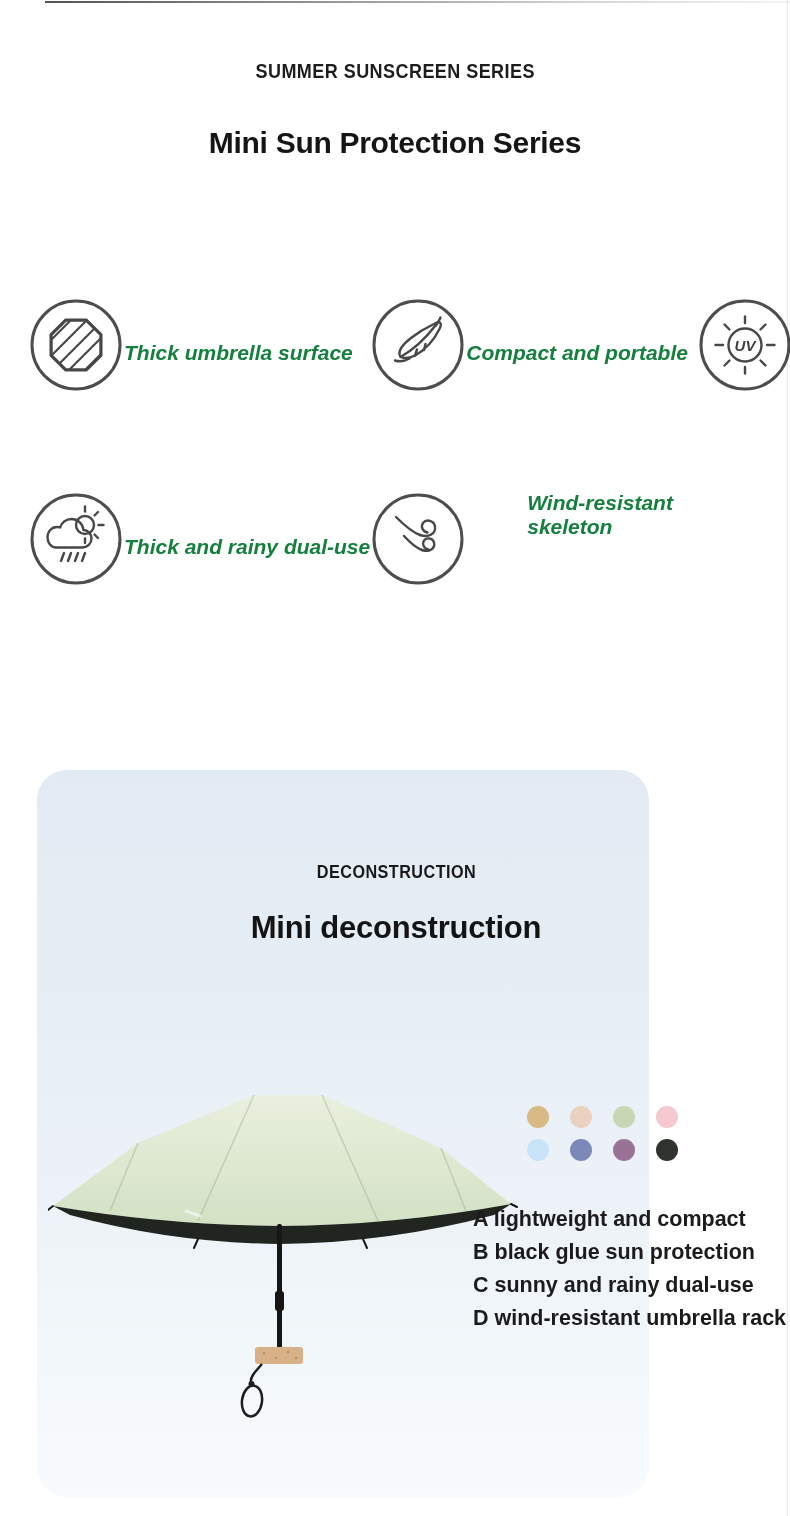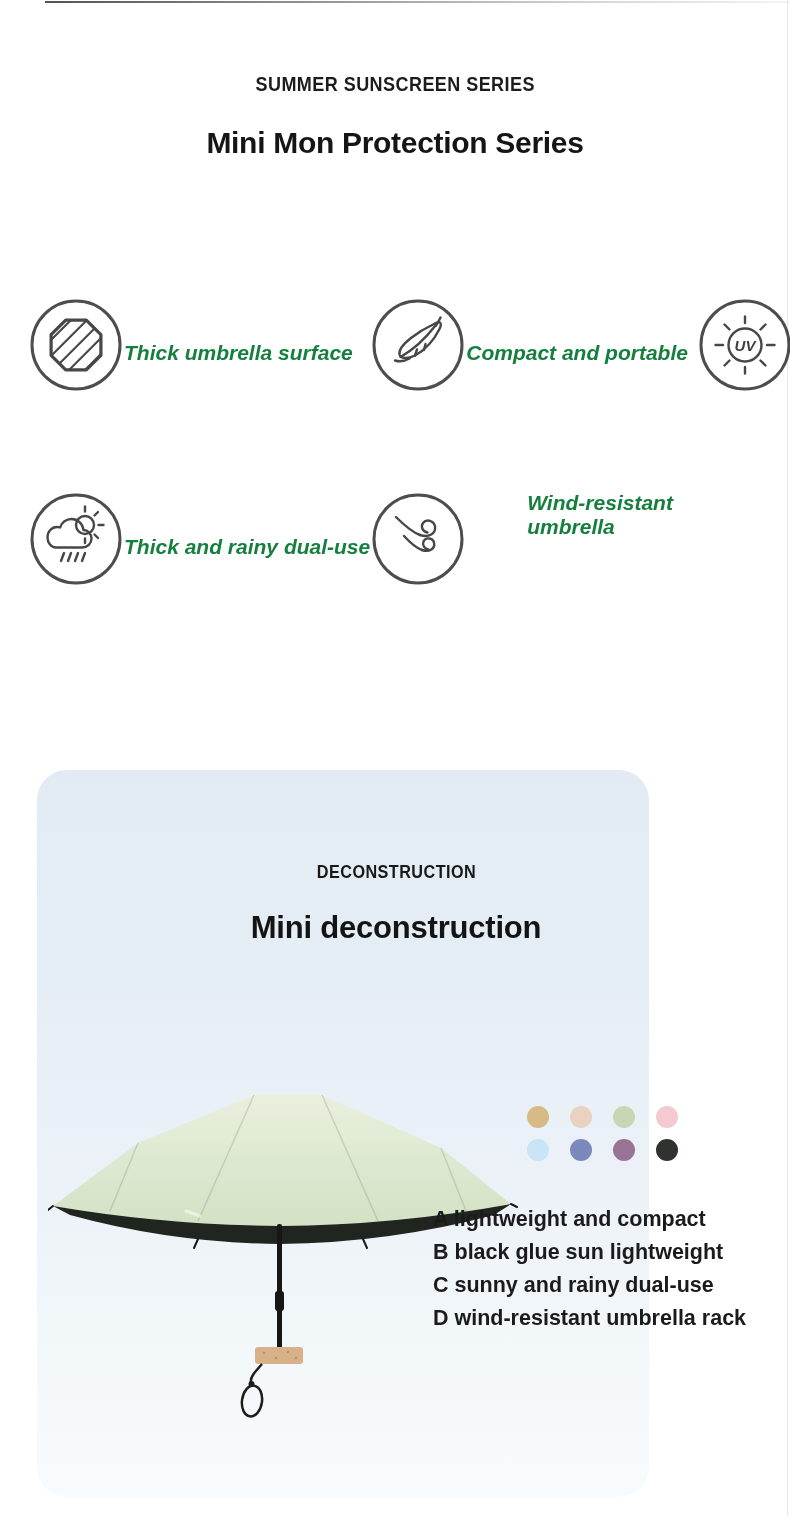--- a/index.html
+++ b/index.html
@@ -8,21 +8,21 @@
     font-family:"Liberation Sans",sans-serif;color:#222;overflow:hidden;
   }
   .artifact-top-line{
     position:absolute;top:1px;left:45px;width:745px;height:2px;
     background:linear-gradient(90deg,rgba(40,40,40,.8),rgba(40,40,40,.18) 75%,rgba(40,40,40,.05));
   }
   .artifact-right-line{
     position:absolute;top:0;right:2px;width:1px;height:1516px;background:rgba(140,150,160,.22);
   }
   .center-text{position:absolute;left:0;width:790px;text-align:center;}
-  .eyebrow{top:60px;font-size:20px;font-weight:700;color:#1c1c1c;margin-top:13px;}
+  .eyebrow{top:60px;font-size:20px;font-weight:700;color:#1c1c1c;}
   .eyebrow .cond, .panel-eyebrow .cond{display:inline-block;transform:scaleX(.9);letter-spacing:.5px;}
   .page-title{top:126px;font-size:30px;font-weight:700;color:#151515;letter-spacing:-.3px;}
 
   .features{
     position:absolute;top:297px;left:28px;width:734px;
     display:grid;grid-template-columns:repeat(3,1fr);row-gap:82px;
   }
   .feature{display:flex;align-items:center;font-style:italic;}
   .feature svg.icon{width:96px;height:96px;margin-bottom:16px;flex:0 0 auto;}
   .feature-label{
@@ -48,33 +48,33 @@
   .panel-title{top:140px;font-size:31px;font-weight:700;color:#141414;letter-spacing:-.2px;}
 
   .umbrella{position:absolute;left:11px;top:315px;width:470px;height:335px;}
 
   .swatches{
     position:absolute;left:490px;top:336px;
     display:grid;grid-template-columns:repeat(4,22px);column-gap:21px;row-gap:11px;
   }
   .swatch{width:22px;height:22px;border-radius:50%;}
 
-  .points{position:absolute;left:396px;top:433px;}
+  .points{position:absolute;left:436px;top:433px;}
   .point{font-size:21.5px;font-weight:700;color:#1b1b1d;line-height:33px;white-space:nowrap;}
 </style>
 </head>
 <body>
 
 <div class="artifact-top-line"></div>
 <div class="artifact-right-line"></div>
 
 <div class="center-text eyebrow">
   <span class="cond">SUMMER SUNSCREEN SERIES</span>
 </div>
-<div class="center-text page-title">Mini Mon Protection Series</div>
+<div class="center-text page-title">Mini Sun Protection Series</div>
 
 <div class="features">
 
   <div class="feature">
     <svg class="icon" viewBox="0 0 96 96">
       <defs>
           <clipPath id="octClip">
             <path d="M72.9 58.3 L58.3 72.9 L37.7 72.9 L23.1 58.3 L23.1 37.7 L37.7 23.1 L58.3 23.1 L72.9 37.7 Z"></path>
           </clipPath>
         </defs>
@@ -152,21 +152,21 @@
   <div class="feature wind">
     <svg class="icon" viewBox="0 0 96 96">
       <circle class="ic-ring" cx="48" cy="48" r="44"></circle>
       <g class="ic" stroke-width="3">
         <path d="M26 26 C 34 34 43 41.5 50 44"></path>
         <path d="M50 44 C 59 47 66 42.5 65 35.5 C 64 29.5 56.5 27.5 53 32 C 50.5 35.5 52.5 40.5 57.5 41.5"></path>
         <path d="M34 45 C 40 51.5 46 57 52 59"></path>
         <path d="M52 59 C 59.5 61.5 65.5 57.5 64 51.5 C 62.8 46.5 55.5 46 53.5 50.5 C 52 54 54.5 58 58.5 58.5"></path>
       </g>
     </svg>
-    <div class="feature-label">Wind-resistant umbrella</div>
+    <div class="feature-label">Wind-resistant skeleton</div>
   </div>
 </div>
 
 <div class="panel">
   <div class="center-text panel-eyebrow">
     <span class="cond">DECONSTRUCTION</span>
   </div>
   <div class="center-text panel-title">Mini deconstruction</div>
 
   <svg class="umbrella" viewBox="0 0 470 335">
@@ -214,17 +214,17 @@
     <div class="swatch" style="background: rgb(199, 215, 180);"></div>
     <div class="swatch" style="background: rgb(244, 201, 207);"></div>
     <div class="swatch" style="background: rgb(201, 228, 246);"></div>
     <div class="swatch" style="background: rgb(125, 136, 186);"></div>
     <div class="swatch" style="background: rgb(154, 114, 149);"></div>
     <div class="swatch" style="background: rgb(46, 52, 45);"></div>
   </div>
 
   <div class="points">
     <div class="point">A lightweight and compact</div>
-    <div class="point">B black glue sun lightweight</div>
+    <div class="point">B black glue sun protection</div>
     <div class="point">C sunny and rainy dual-use</div>
     <div class="point">D wind-resistant umbrella rack</div>
   </div>
 </div>
 
 </body></html>

